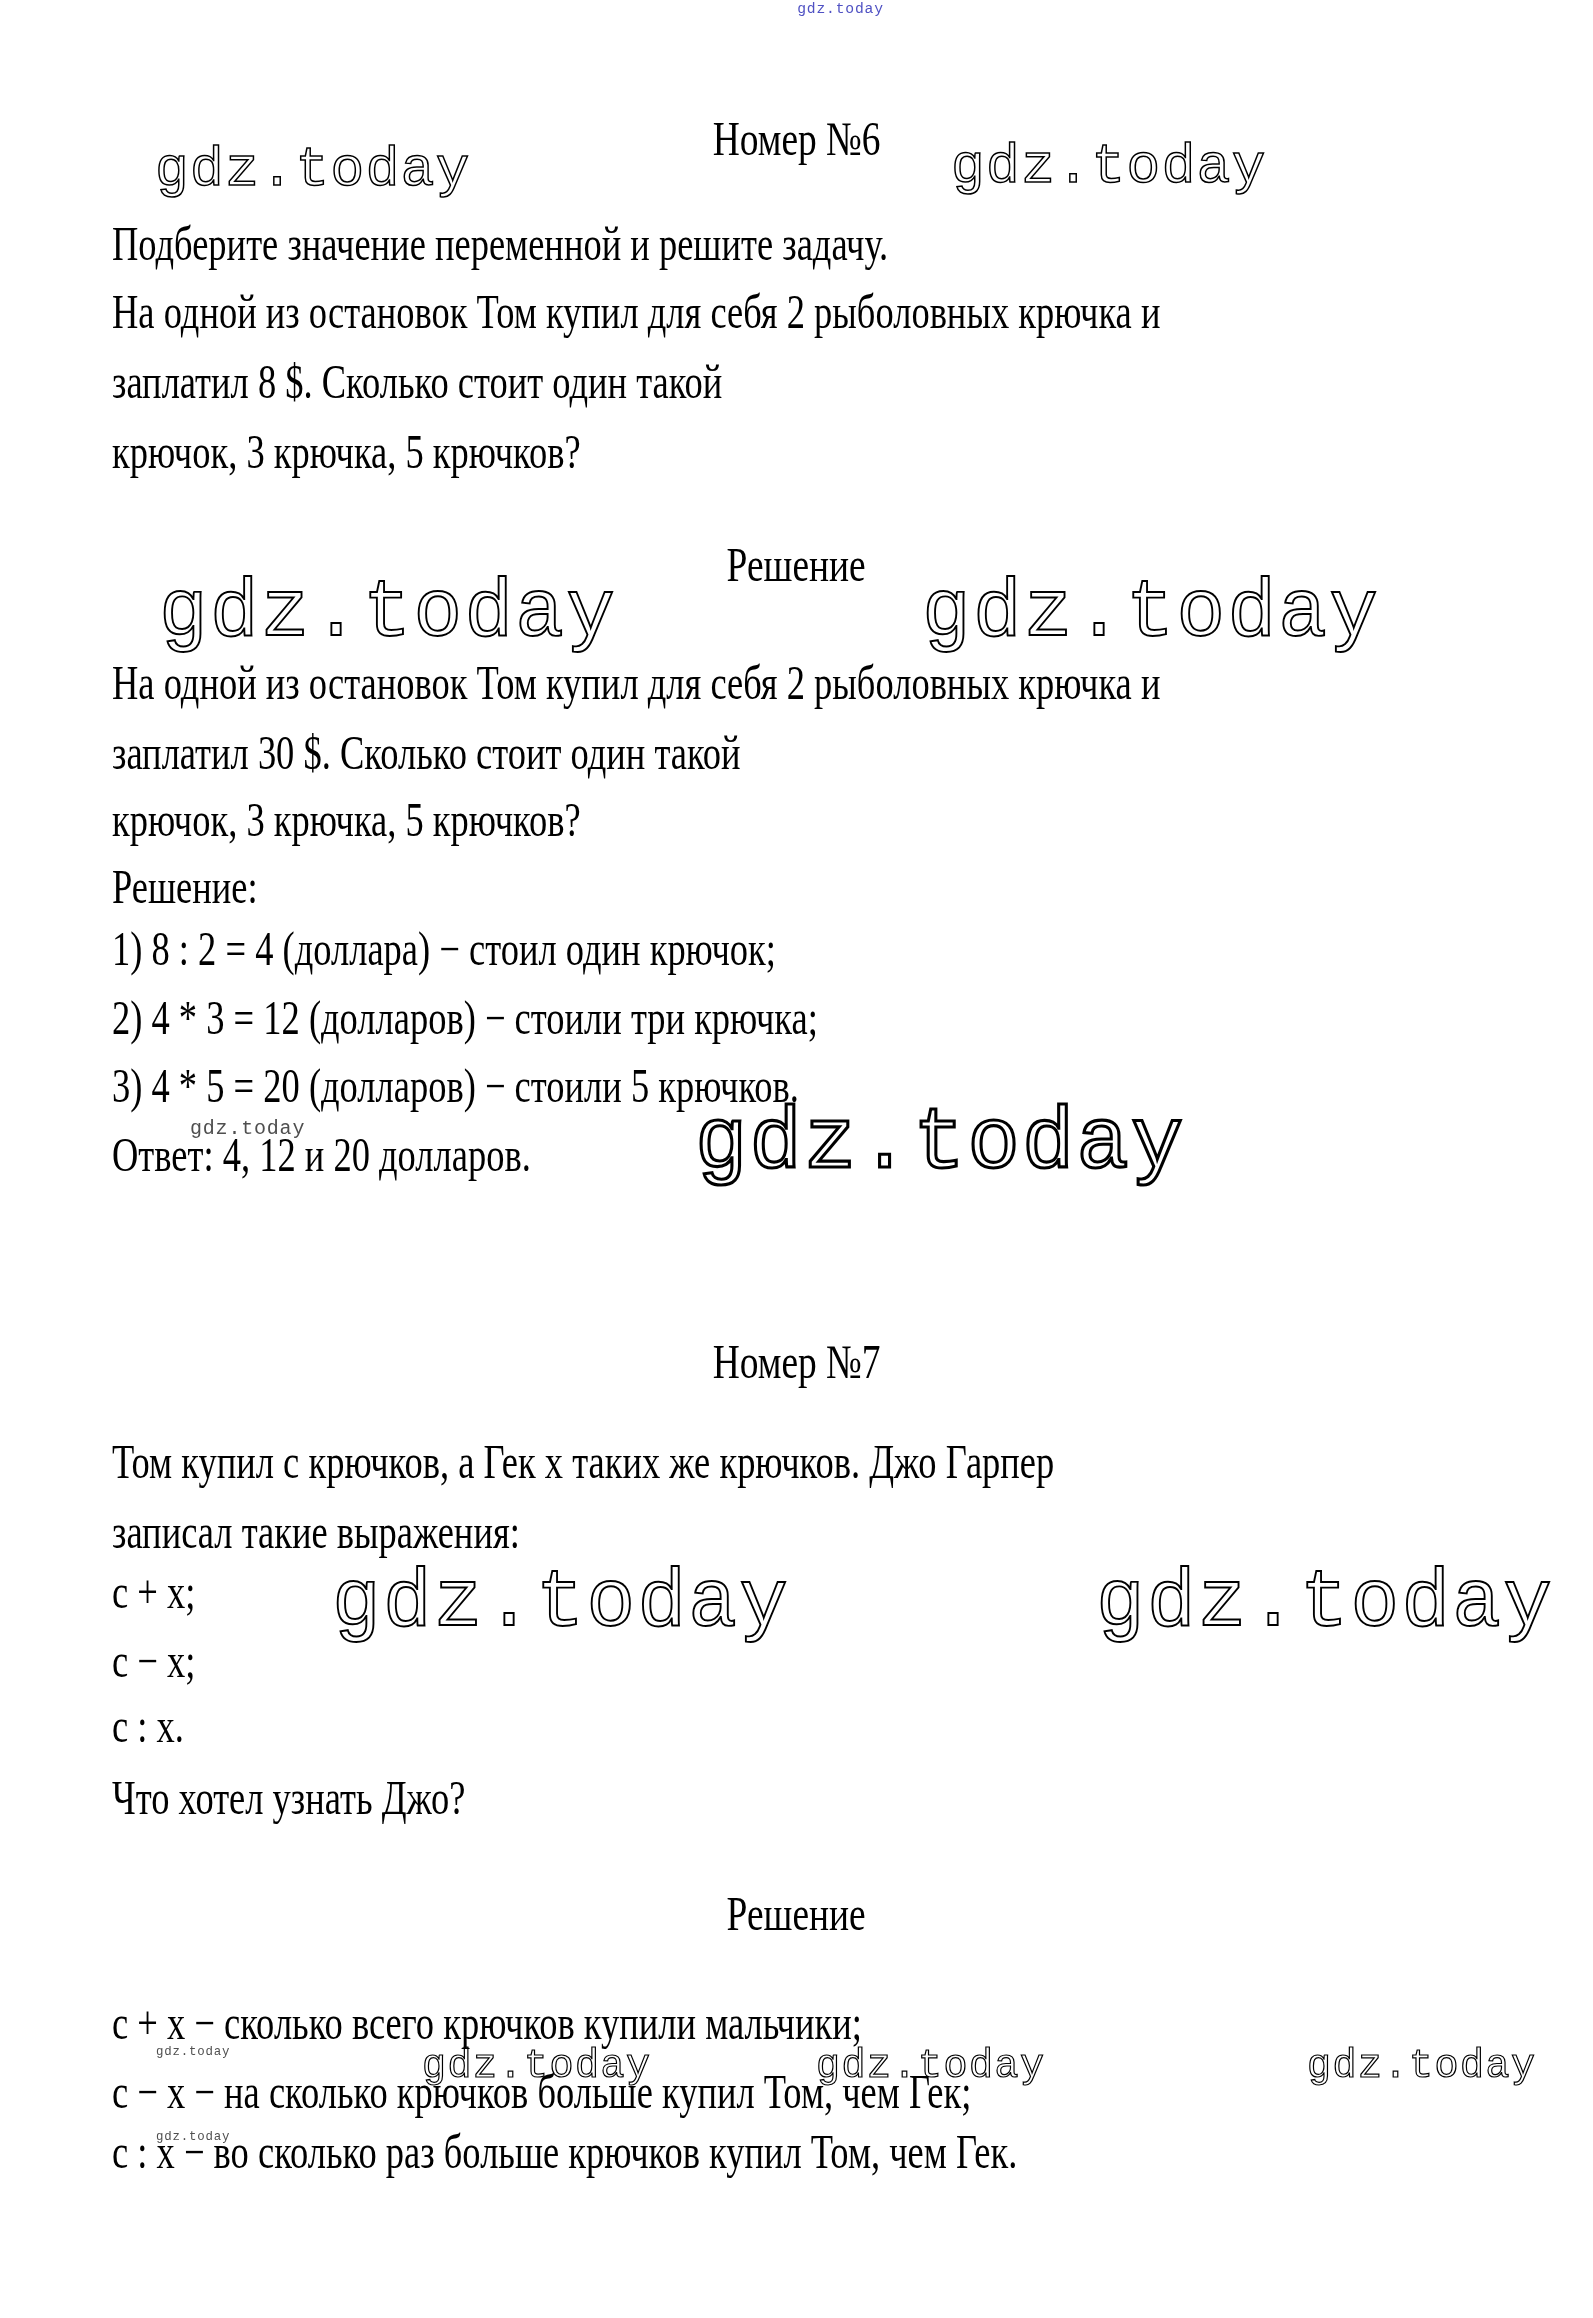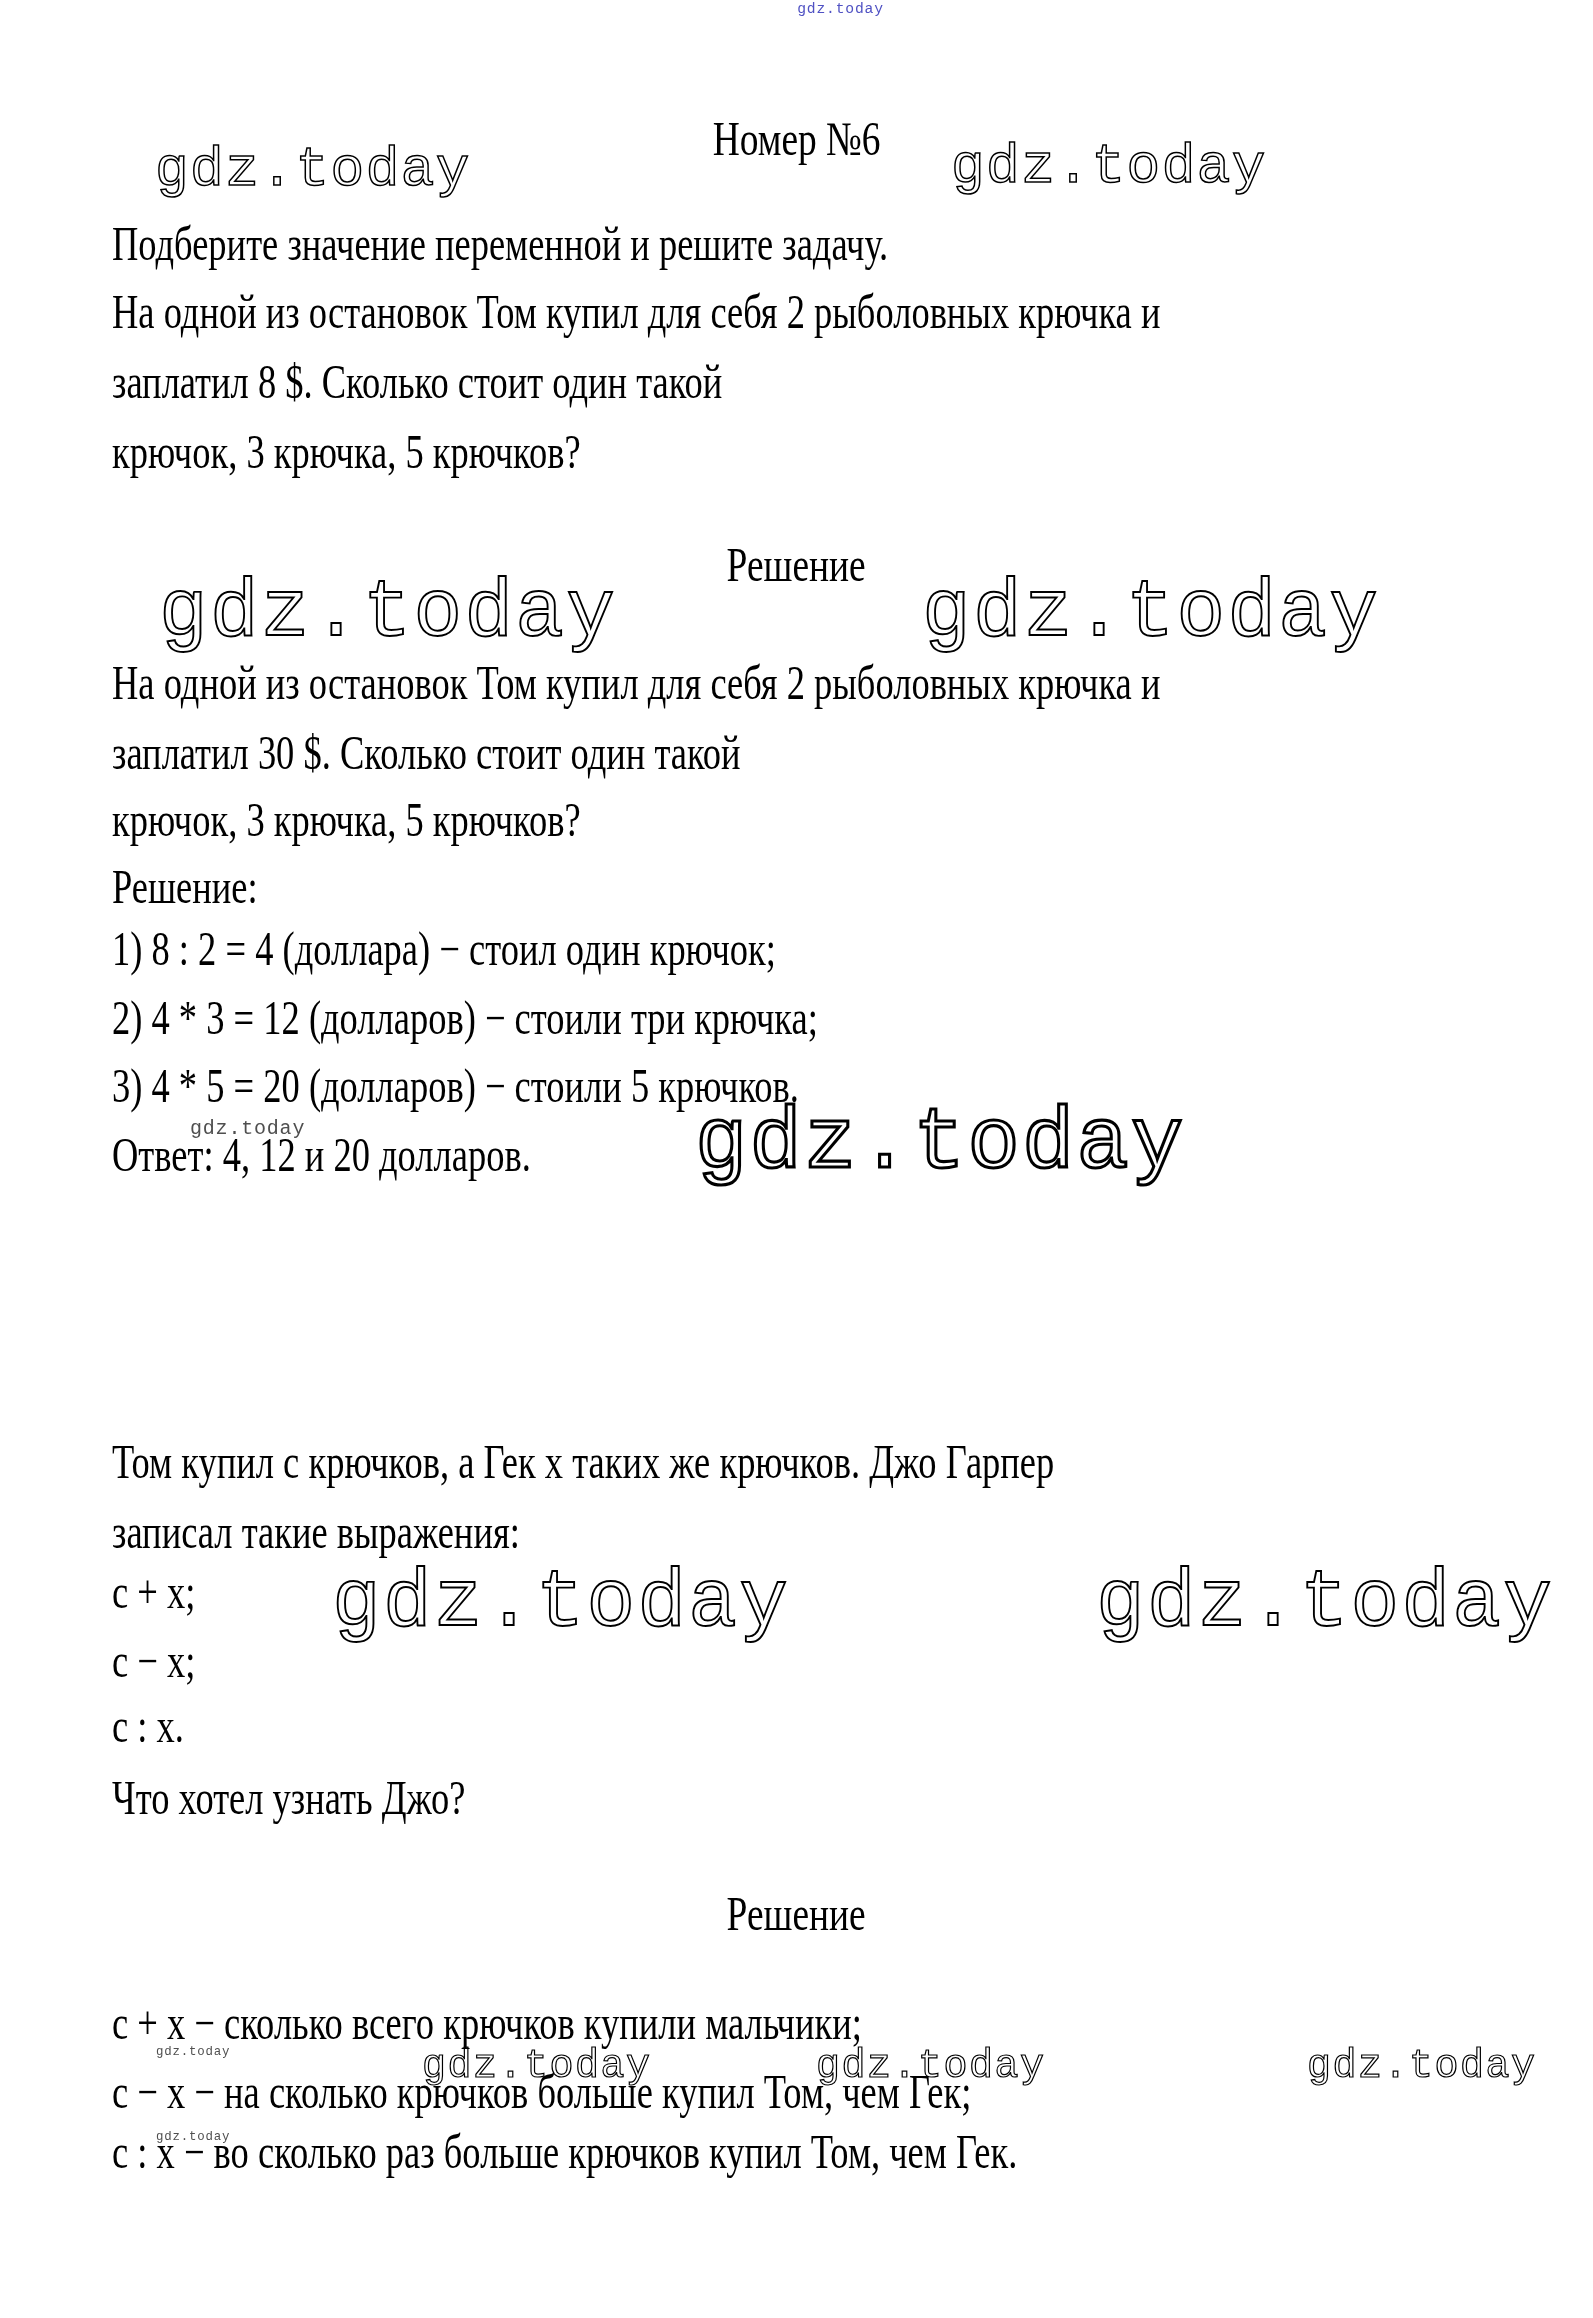--- a/index.html
+++ b/index.html
@@ -69,20 +69,23 @@
 
   <div class="t" style="top:863px;">Решение:</div>
   <div class="t" style="top:925px;">1) 8 : 2 = 4 (доллара) − стоил один крючок;</div>
   <div class="t" style="top:994px;">2) 4 * 3 = 12 (долларов) − стоили три крючка;</div>
   <div class="t" style="top:1062px;">3) 4 * 5 = 20 (долларов) − стоили 5 крючков.</div>
 
   <div class="wm wm-gray" style="top:1119px;left:146px;font-size:20px;letter-spacing:0.8px;">gdz.today</div>
   <div class="t" style="top:1131px;">Ответ: 4, 12 и 20 долларов.</div>
   <div class="wm wm-outline" style="top:1101px;left:651px;font-size:87px;letter-spacing:2.3px;--sw:3.1px;">gdz.today</div>
 
+  <div class="h" style="top:1338px;">
+    <span>Номер №7</span>
+  </div>
 
   <div class="t" style="top:1438px;">Том купил с крючков, а Гек х таких же крючков. Джо Гарпер</div>
   <div class="t" style="top:1508px;">записал такие выражения:</div>
 
   <div class="wm wm-outline" style="top:1563px;left:288px;font-size:81px;letter-spacing:2.3px;--sw:1.9px;">gdz.today</div>
   <div class="wm wm-outline" style="top:1563px;left:1052px;font-size:81px;letter-spacing:2.3px;--sw:1.9px;">gdz.today</div>
 
   <div class="t" style="top:1568px;">c + x;</div>
   <div class="t" style="top:1637px;">c − x;</div>
   <div class="t" style="top:1702px;">c : x.</div>

